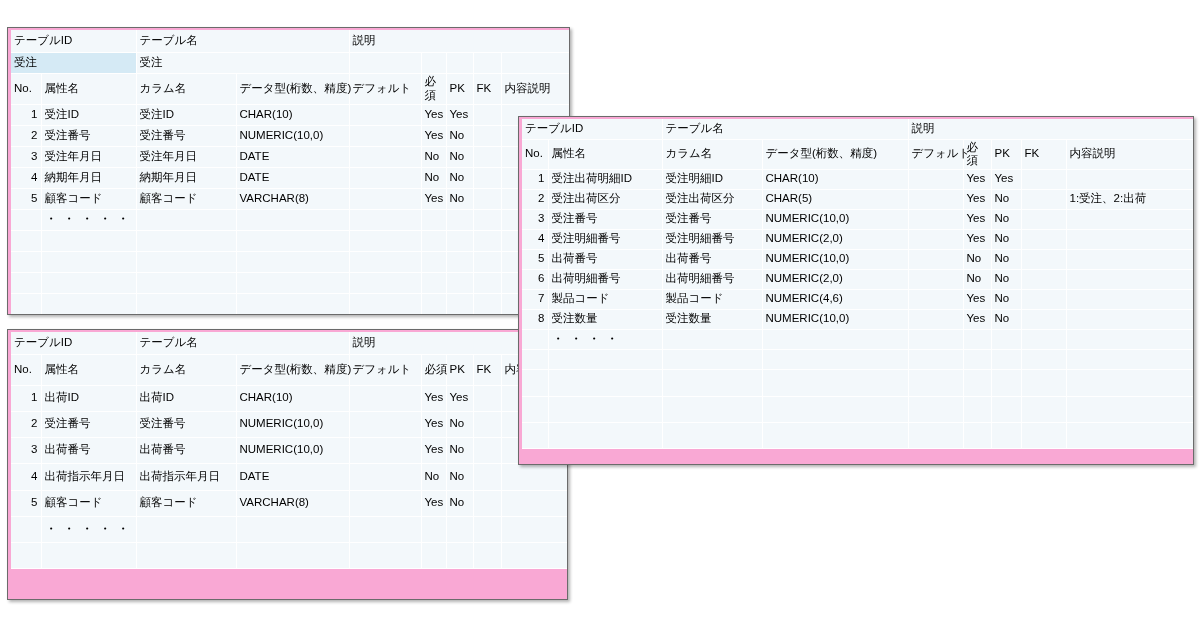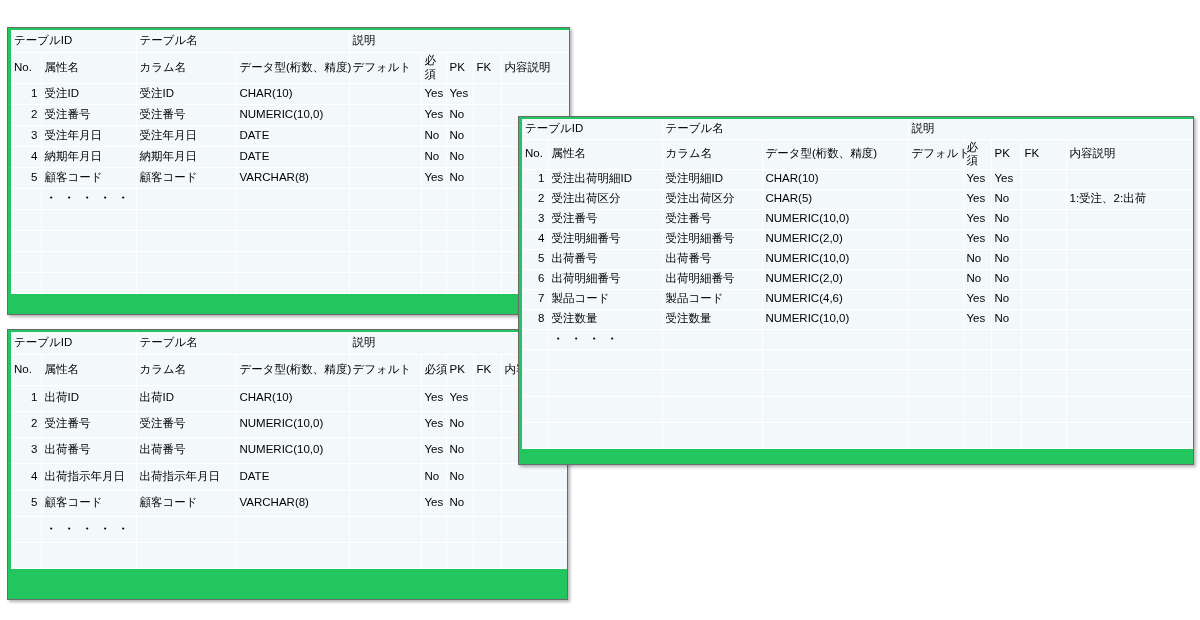--- a/index.html
+++ b/index.html
@@ -11,21 +11,21 @@
     width: 1200px;
     height: 620px;
     position: relative;
     overflow: hidden;
     font-family: "Liberation Sans", "DejaVu Sans", sans-serif;
     -webkit-font-smoothing: antialiased;
   }
 
   .panel {
     position: absolute;
-    background: #22c55e;
+    background: #f9a8d4;
     border: 1px solid #6b6b6b;
     box-shadow: 2px 2px 3px rgba(0,0,0,0.30);
     box-sizing: border-box;
     overflow: hidden;
   }
 
   .sheet {
     position: absolute;
     border-collapse: collapse;
     table-layout: fixed;
@@ -76,20 +76,29 @@
       <col style="width:27px">
         <col style="width:28px">
         <col style="width:70px">
     </colgroup>
     <tbody>
       <tr style="height:22px">
         <td class="lbl" colspan="2">テーブルID</td>
         <td class="lbl" colspan="2">テーブル名</td>
         <td class="lbl" colspan="5">説明</td>
       </tr>
+      <tr style="height:21px">
+        <td class="hl" colspan="2">受注</td>
+        <td colspan="2">受注</td>
+        <td></td>
+        <td class="blank"></td>
+        <td class="blank"></td>
+        <td class="blank"></td>
+        <td class="blank"></td>
+      </tr>
       <tr class="colhead" style="height:31px">
         <td>No.</td>
         <td>属性名</td>
         <td>カラム名</td>
         <td class="wrap"><span>データ型(桁数、精</span><span>度)</span></td>
         <td>デフォルト</td>
         <td class="vstack"><span>必</span><br><span>須</span></td>
         <td>PK</td>
         <td>FK</td>
         <td>内容説明</td>

